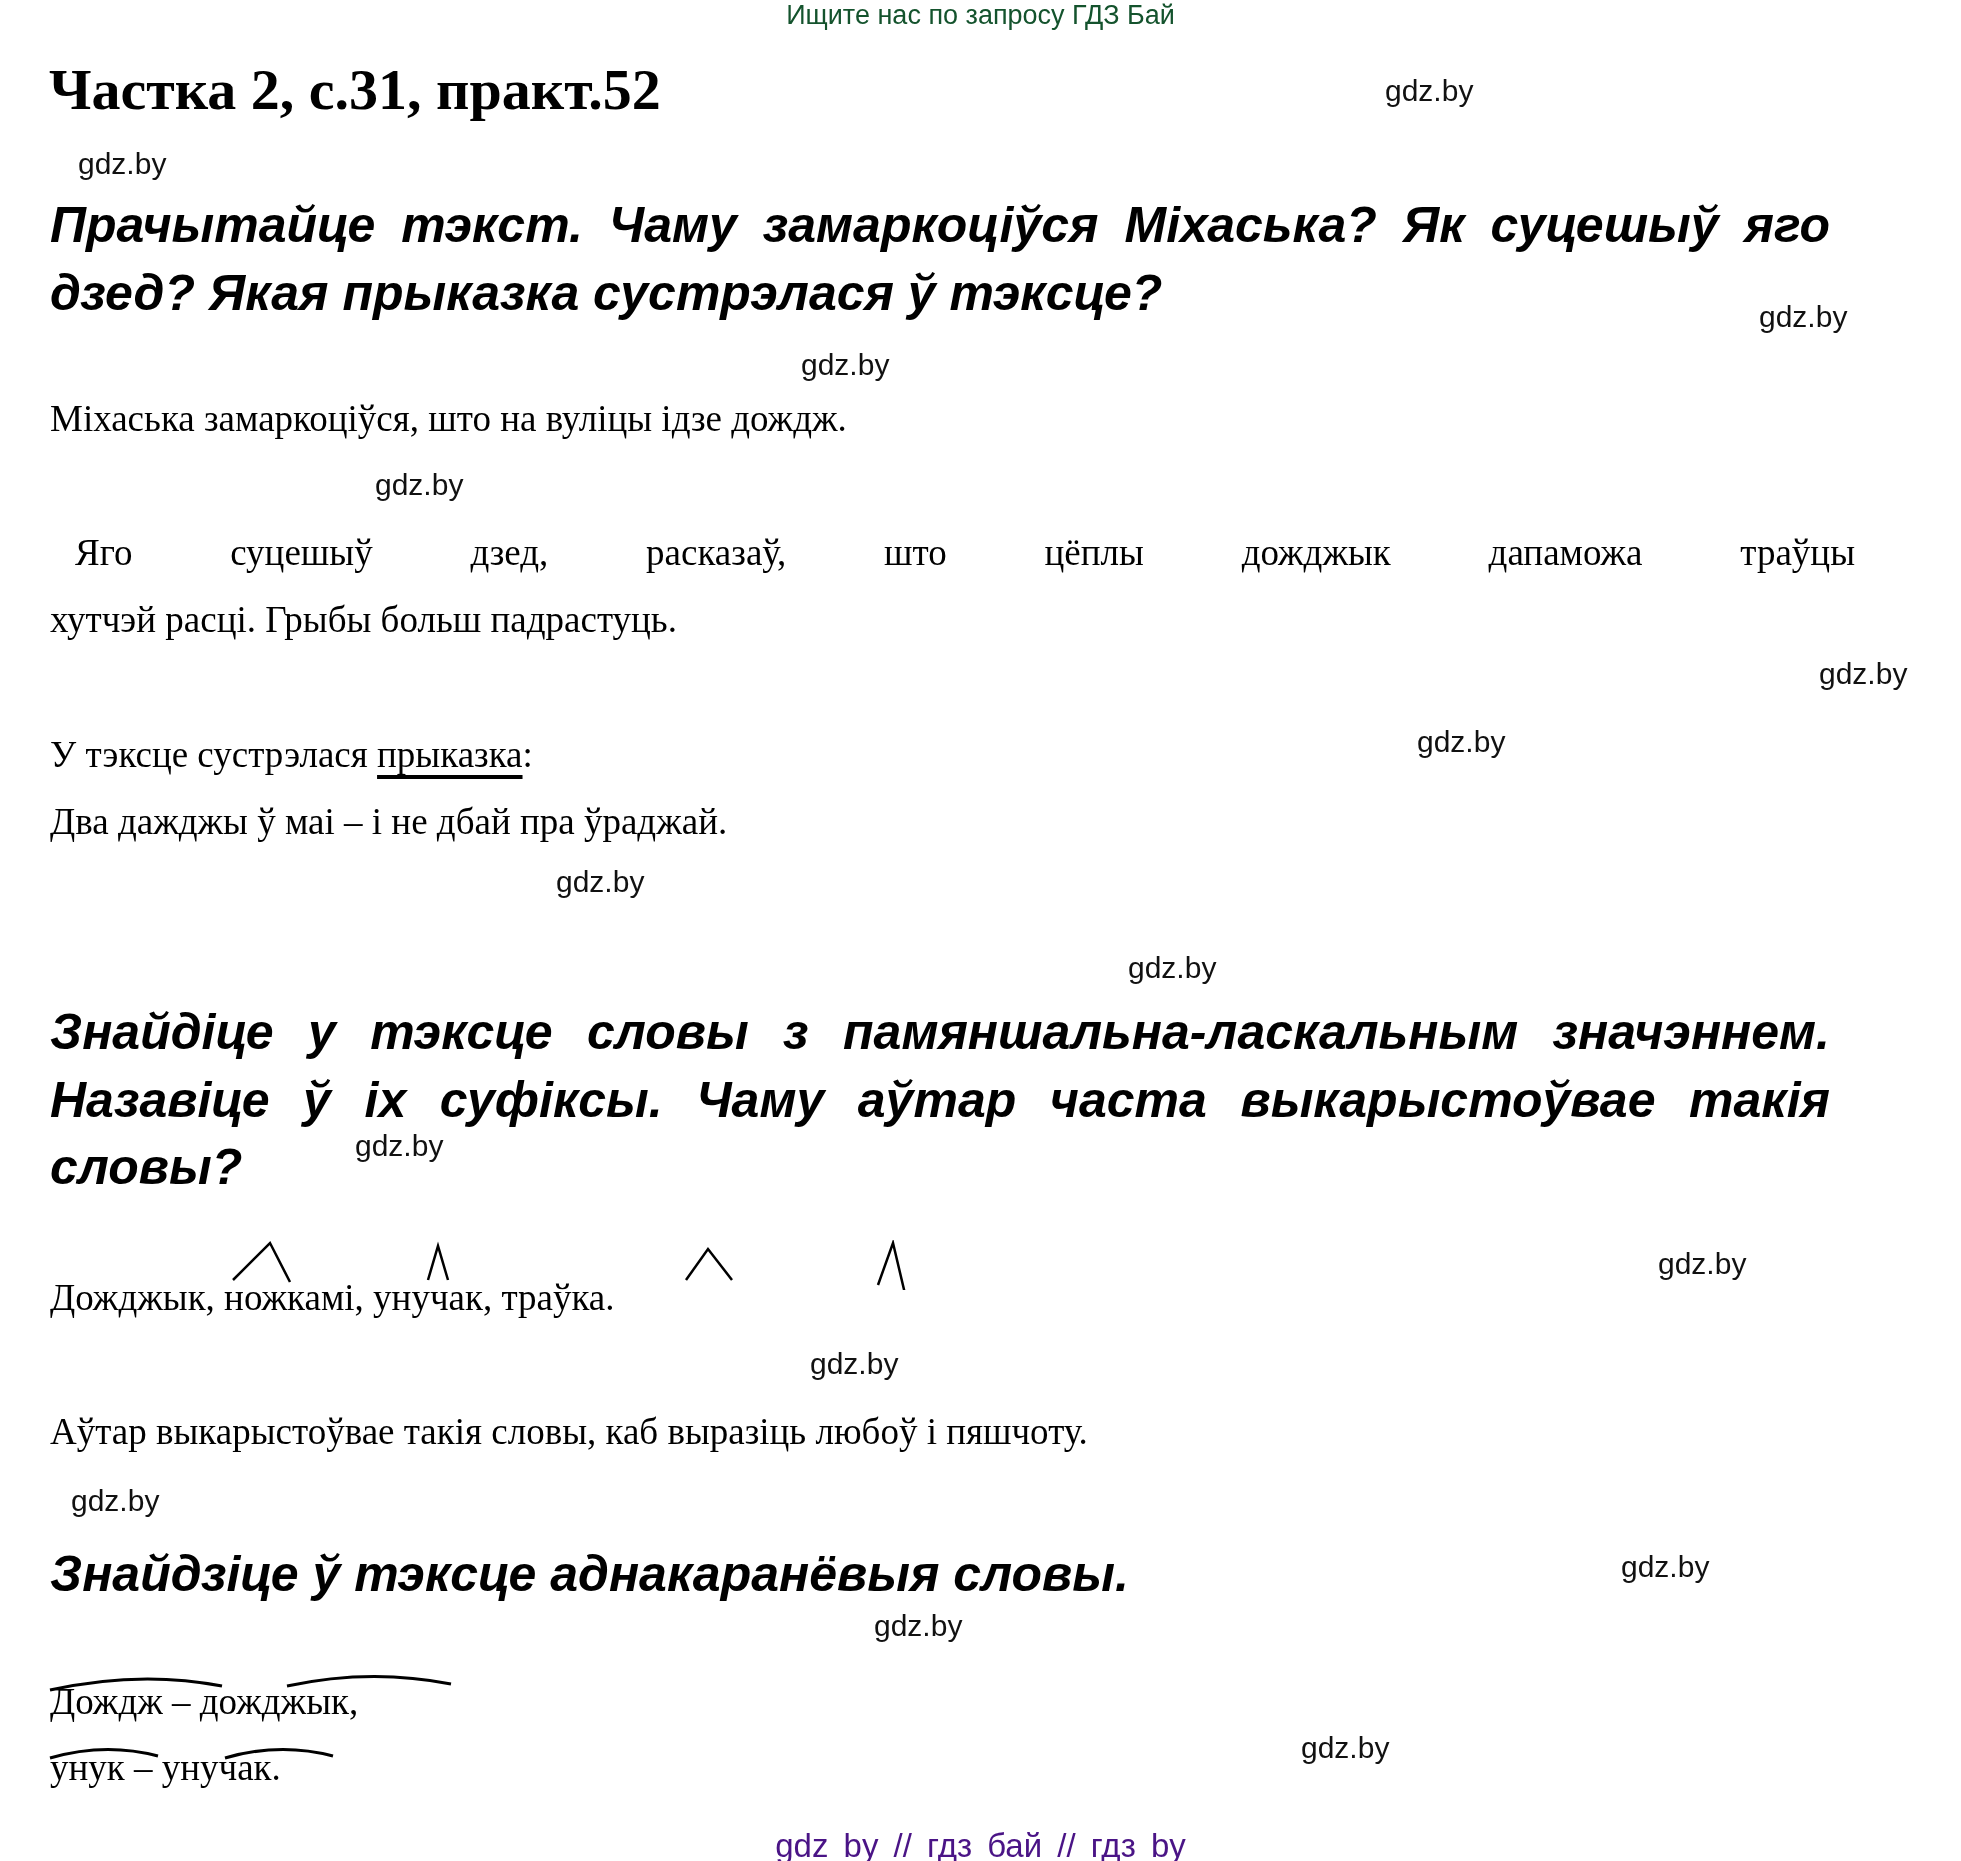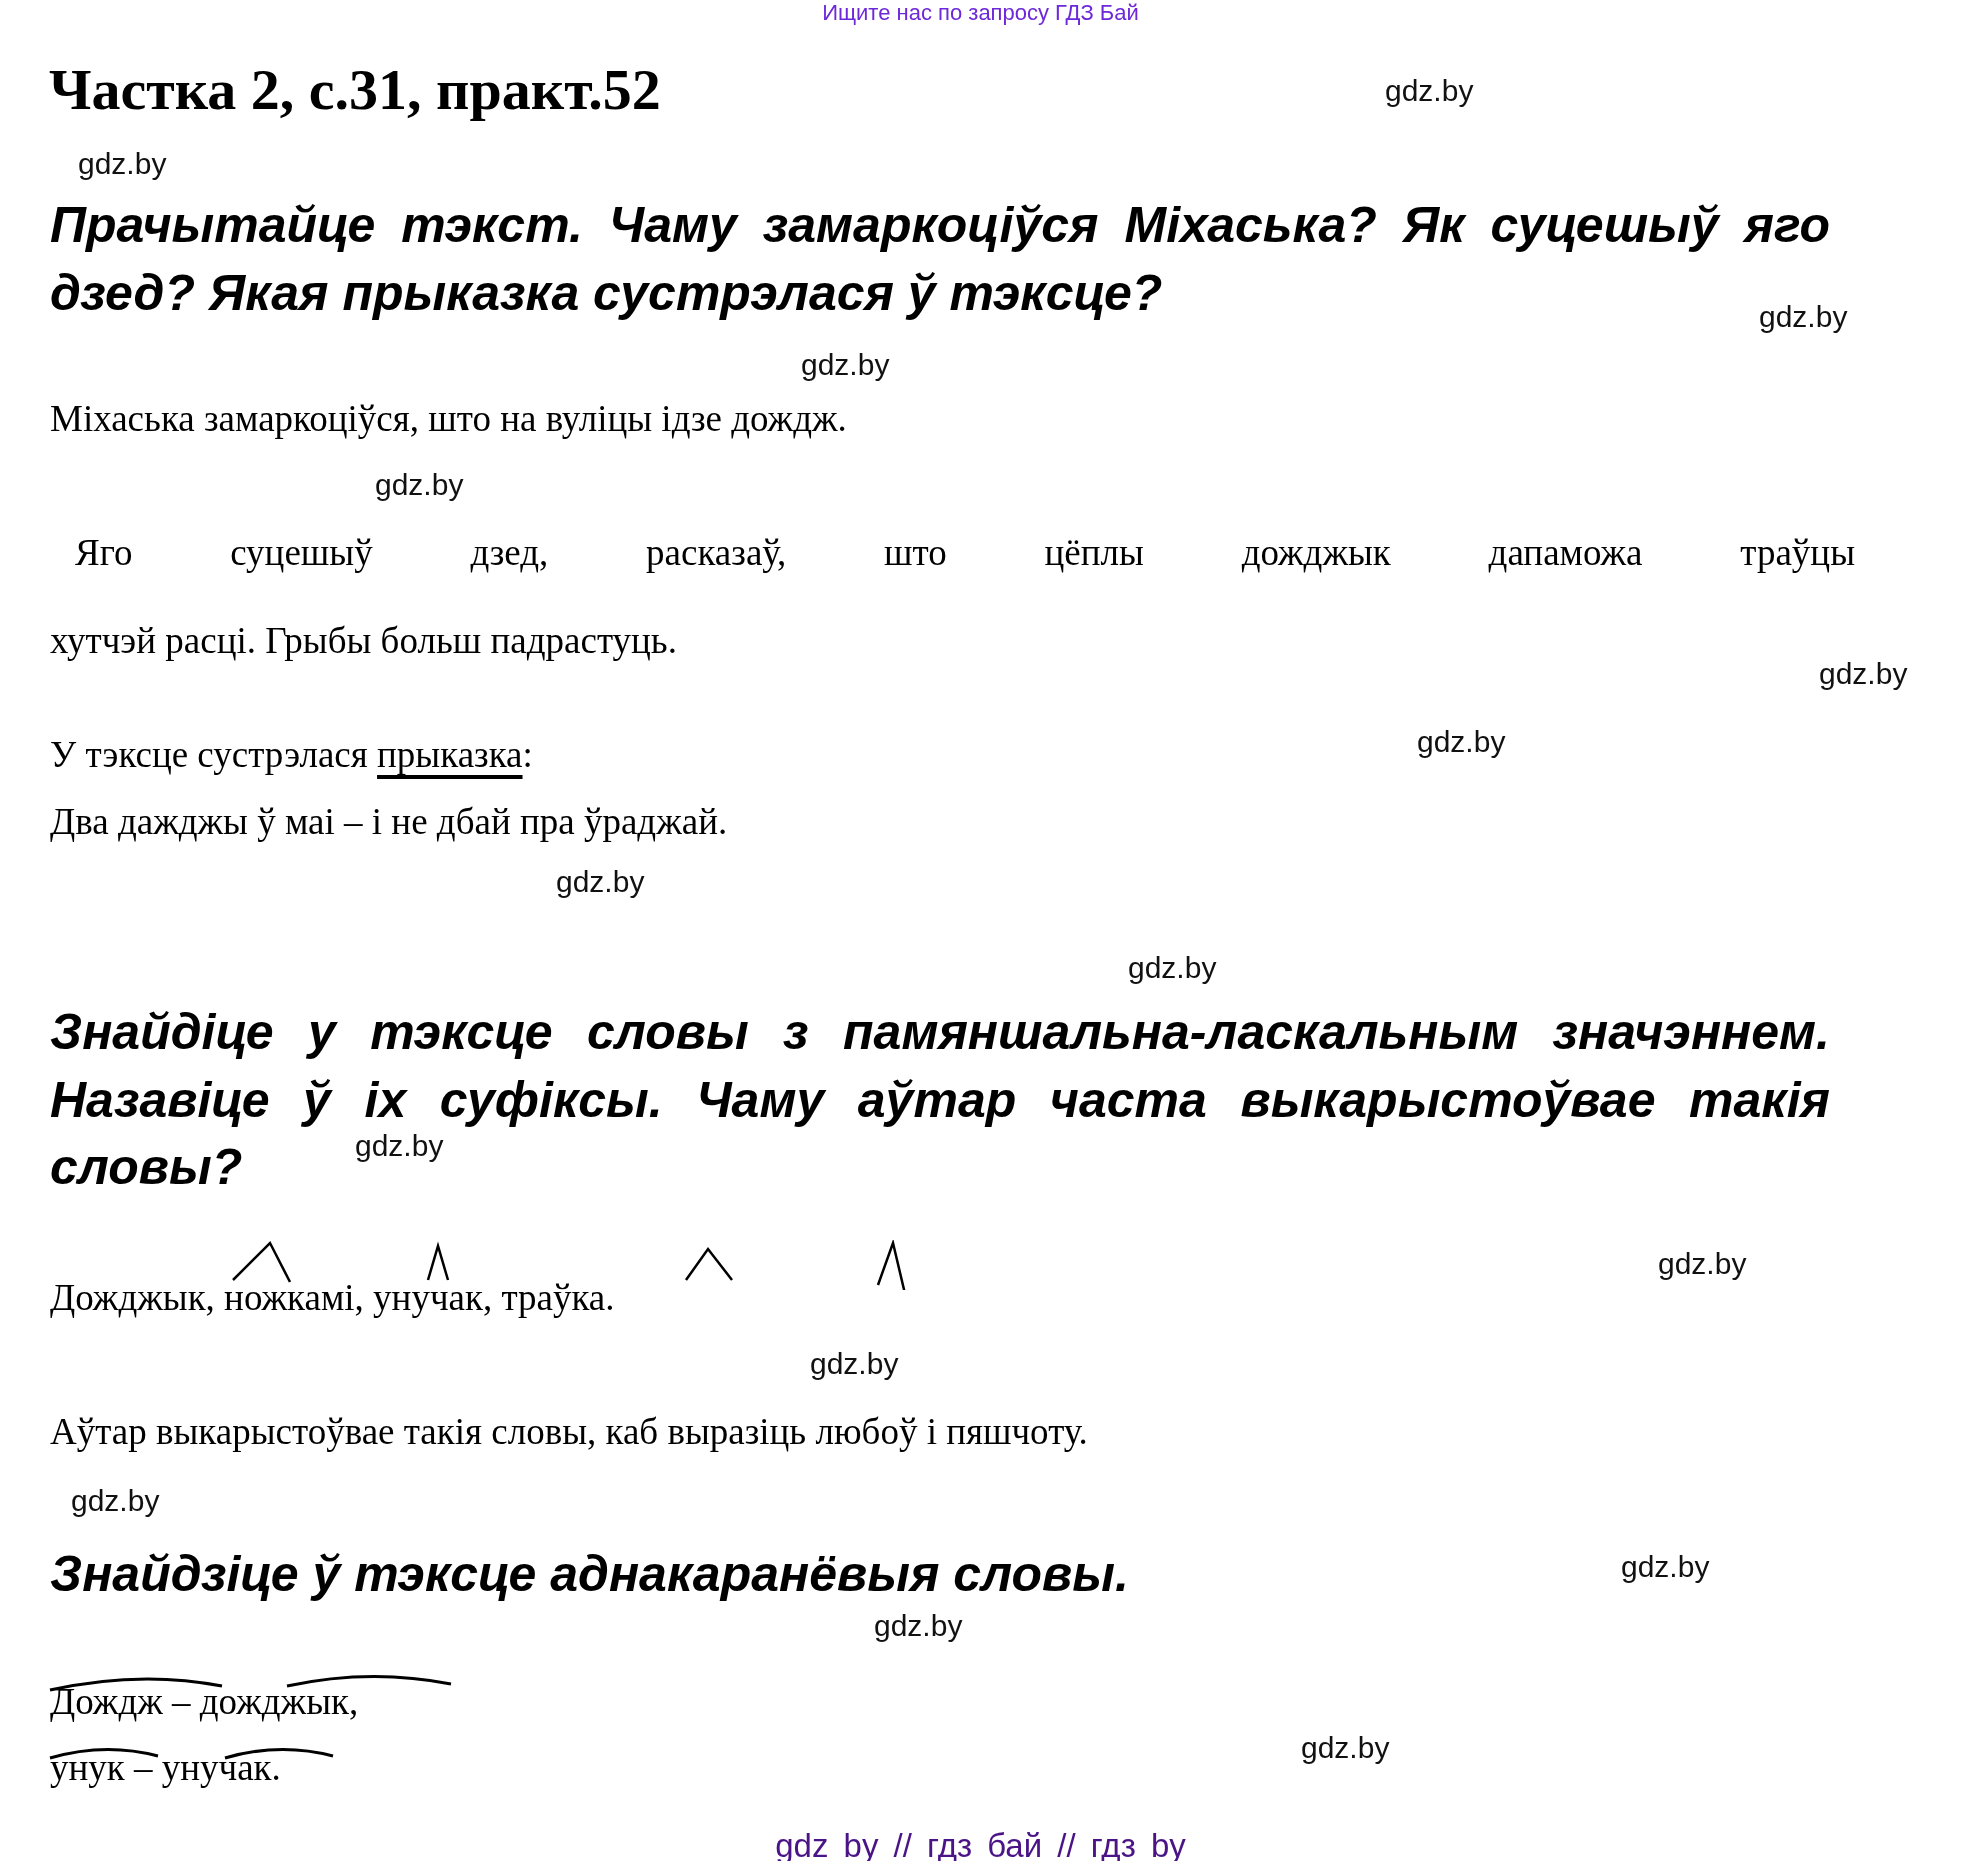--- a/index.html
+++ b/index.html
@@ -1,18 +1,18 @@
 <!DOCTYPE html>
 <html><head>
 <meta charset="utf-8">
 <style>
   html, body { margin:0; padding:0; background:#ffffff; }
   body { width:1961px; height:1861px; position:relative; overflow:hidden; }
   .abs { position:absolute; white-space:nowrap; }
-  .promo { font-family:"Liberation Sans", sans-serif; font-size:22px; color:#6d28d9; left:0; width:1961px; text-align:center; top:0; }
+  .promo { font-family:"Liberation Sans", sans-serif; font-size:27px; color:#14532d; left:0; width:1961px; text-align:center; top:0; }
   .title { font-family:"Liberation Serif", serif; font-weight:bold; font-size:58px; color:#000; left:49px; top:56px; }
   .q { font-family:Liberation Sans, sans-serif; font-weight:bold; font-style:italic; font-size:50px; color:#000; left:50px; }
   .qj { width:1780px; text-align:justify; text-align-last:justify; white-space:nowrap; }
   .b { font-family:"Liberation Serif", serif; font-size:37px; color:#000; left:50px; }
   .bj { width:1780px; text-align:justify; text-align-last:justify;margin-left:25px; }
   .wm { font-family:"Liberation Sans", sans-serif; font-size:30px; color:#111; }
   .footer { font-family:"Liberation Sans", sans-serif; font-size:33px; color:#4a1486; left:0; width:1961px; text-align:center; top:1827px; word-spacing:6px; }
   .ul { text-decoration:underline; text-decoration-thickness:4px; text-underline-offset:8px; }
   .mark { position:absolute; }
 </style>
@@ -22,21 +22,21 @@
 <div class="abs promo">Ищите нас по запросу ГДЗ Бай</div>
 
 <div class="abs title">Частка 2, с.31, практ.52</div>
 
 <div class="abs q qj" style="top:196px;">Прачытайце тэкст. Чаму замаркоціўся Міхаська? Як суцешыў яго</div>
 <div class="abs q" style="top:264px;">дзед? Якая прыказка сустрэлася ў тэксце?</div>
 
 <div class="abs b" style="top:397px;">Міхаська замаркоціўся, што на вуліцы ідзе дождж.</div>
 
 <div class="abs b bj" style="top:531px;">Яго суцешыў дзед, расказаў, што цёплы дожджык дапаможа траўцы</div>
-<div class="abs b" style="top:619px;">хутчэй расці. Грыбы больш падрастуць.</div>
+<div class="abs b" style="top:598px;">хутчэй расці. Грыбы больш падрастуць.</div>
 
 <div class="abs b" style="top:733px;"><span>У тэксце сустрэлася </span><span class="ul">прыказка</span><span>:</span></div>
 <div class="abs b" style="top:800px;">Два дажджы ў маі – і не дбай пра ўраджай.</div>
 
 <div class="abs q qj" style="top:1003px;">Знайдіце у тэксце словы з памяншальна-ласкальным значэннем.</div>
 <div class="abs q qj" style="top:1071px;">Назавіце ў іх суфіксы. Чаму аўтар часта выкарыстоўвае такія</div>
 <div class="abs q" style="top:1138px;">словы?</div>
 
 <svg class="mark" style="left:0;top:1240px;" width="1000" height="50">
   <polyline points="233,40 270,3 290,42" fill="none" stroke="#000" stroke-width="2.5"></polyline>

